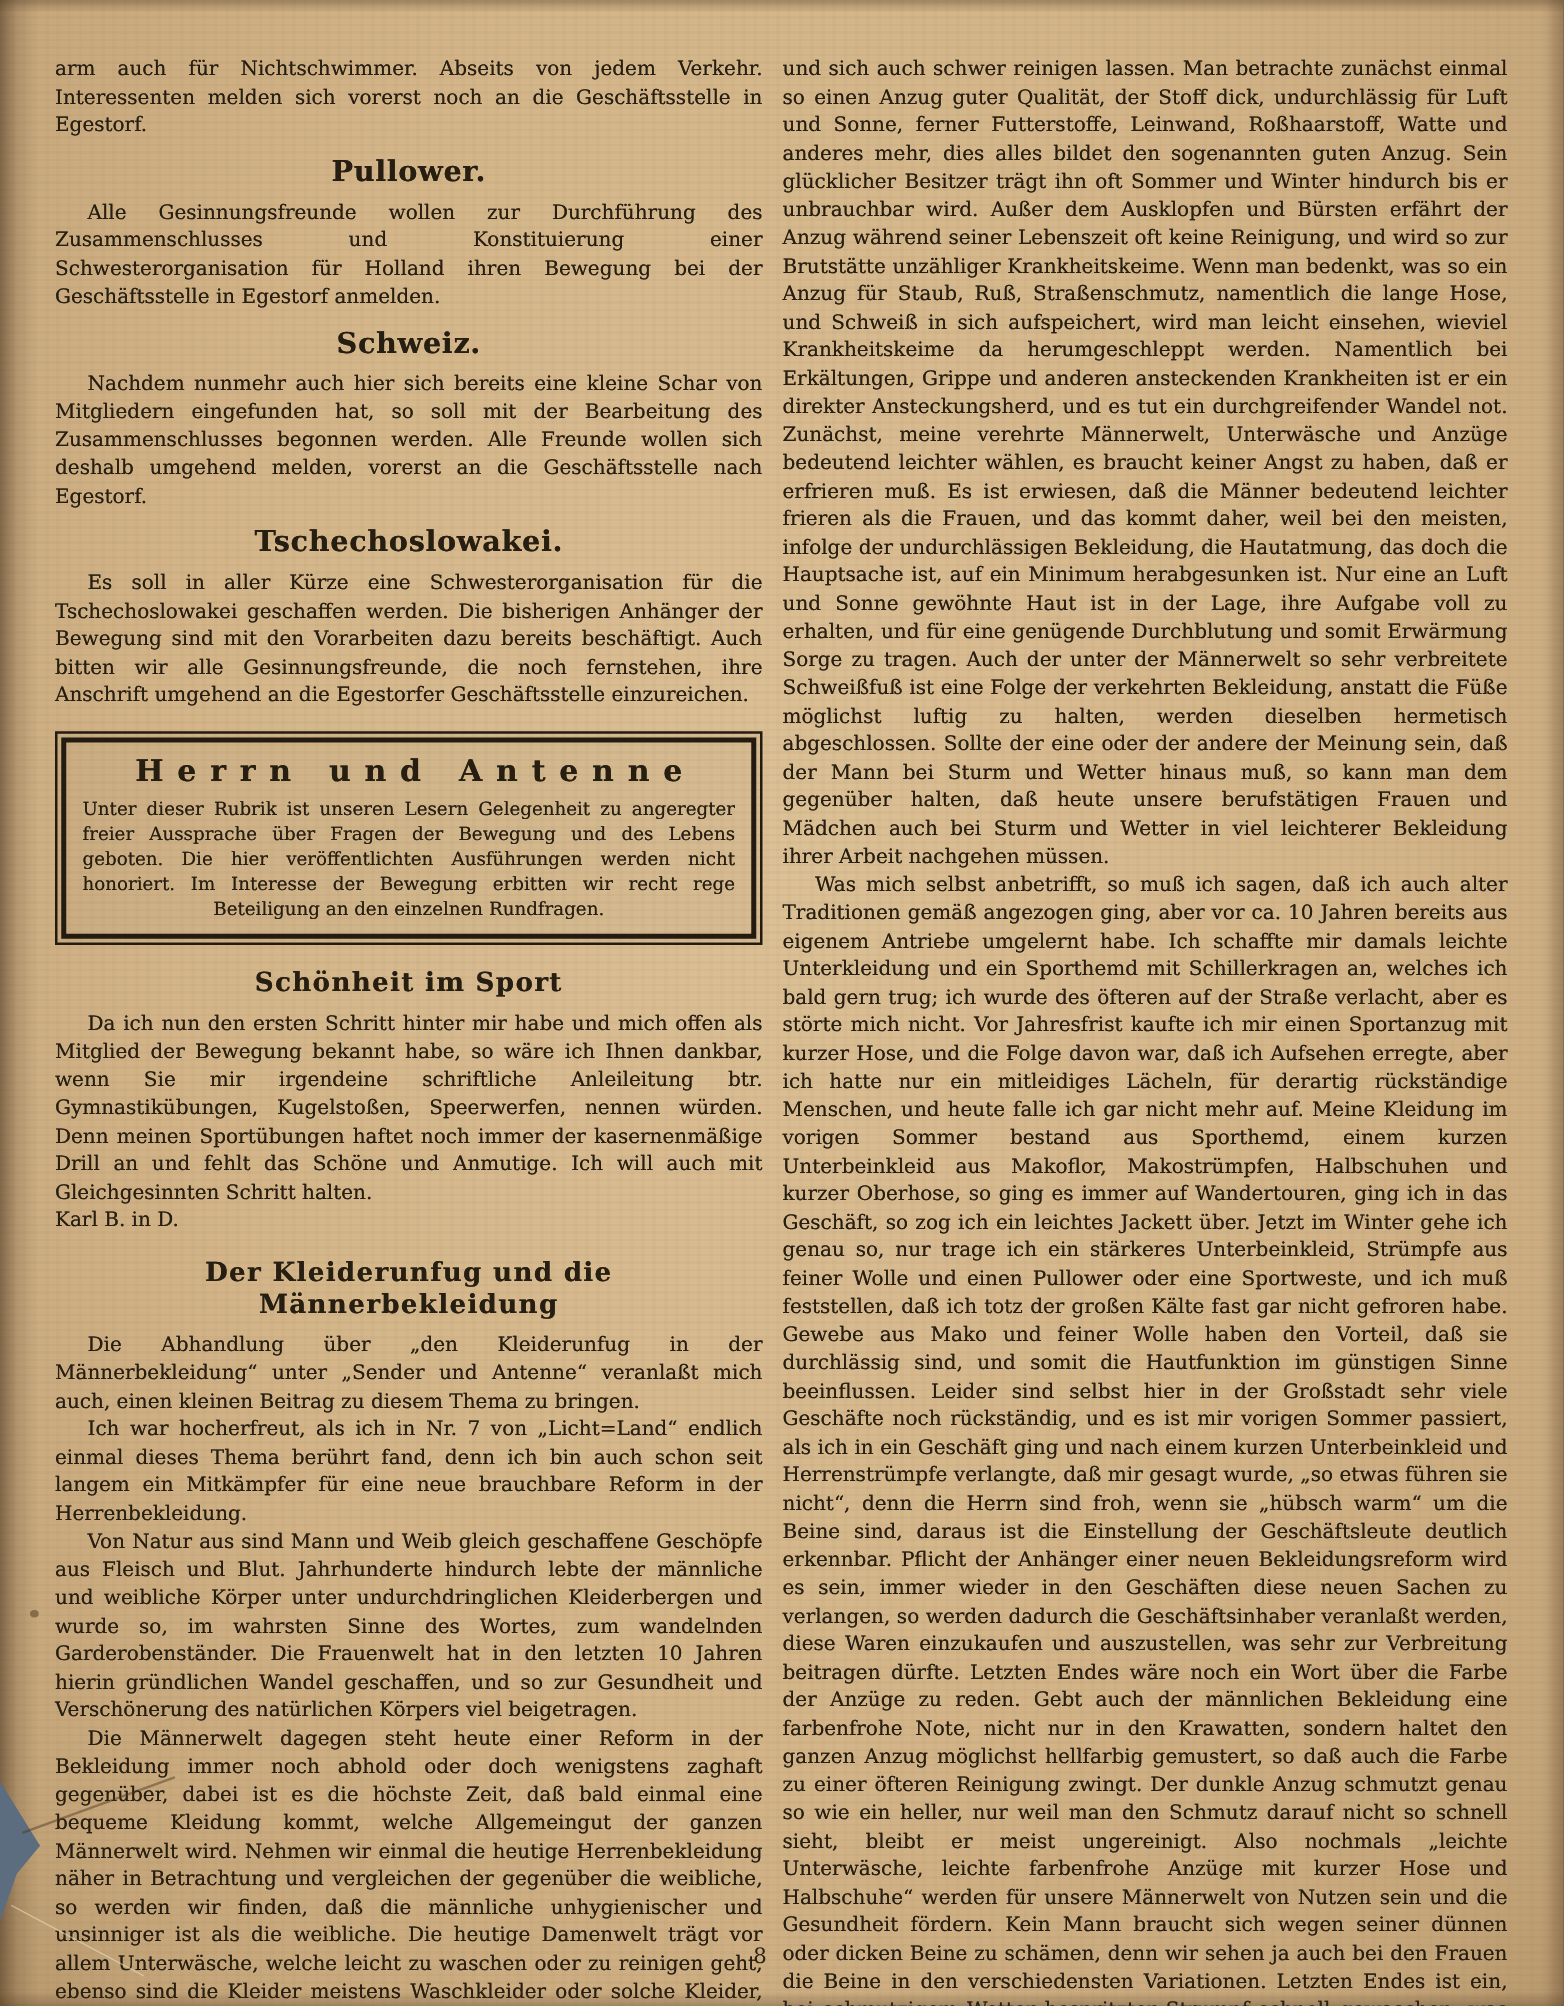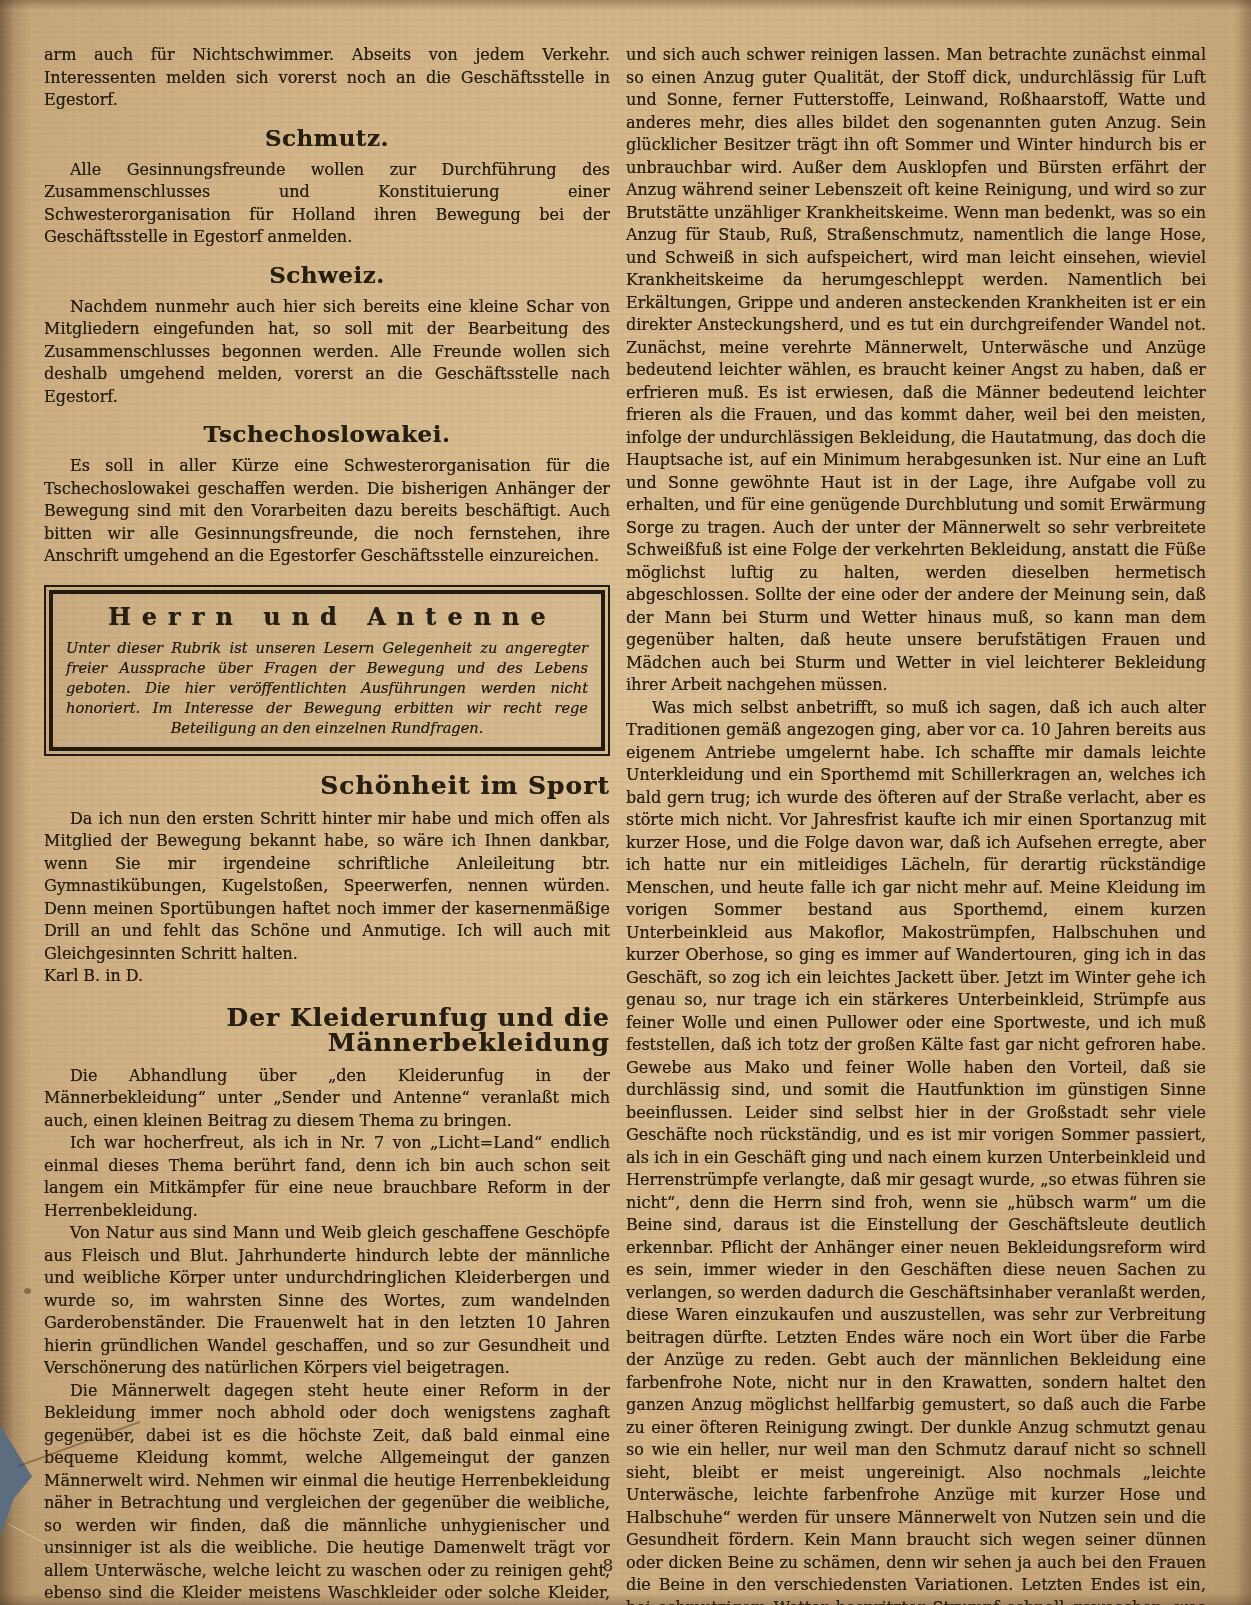--- a/index.html
+++ b/index.html
@@ -40,47 +40,47 @@
          font-size:16px; line-height:22.5px;
          text-shadow:0 0 0.5px rgba(39,30,18,0.8); }
   .col-left  { left:44px;  width:566px; }
   .col-right { left:626px; width:580px; }
 
   p.para { margin:0; text-indent:26px; }
   p.para.no-indent { text-indent:0; }
 
   .small-head { text-align:center; font-weight:bold; font-size:23px; line-height:26px;
                 margin:13px 0 8px; letter-spacing:0.5px; }
-  .big-head   { text-align:right; font-weight:bold; font-size:25px; line-height:25px;
+  .big-head   { text-align:center; font-weight:bold; font-size:21px; line-height:25px;
                 margin:17px 0 10px; letter-spacing:1px; }
 
   
   .notice       { border:2px solid #241b10; padding:3px; margin:17px 0 6px;
                   background:rgba(0,0,0,0.02); }
   .notice-inner { border:4px solid #241b10; padding:7px 13px 9px; }
   .notice-title { text-align:center; font-weight:bold; font-size:24px; line-height:28px;
                   letter-spacing:11px; margin:2px 0 7px; white-space:nowrap; text-indent:11px; }
-  .notice-body  { font-size:14.6px; line-height:20px; text-align:justify; text-align-last:center;font-style:italic; }
+  .notice-body  { font-size:14.6px; line-height:20px; text-align:justify; text-align-last:center; }
 
   .signature { text-indent:0; margin:0; }
   .sig-sport { padding-right:12px; }
 
   .page-number { position:absolute; bottom:30px; left:0; width:1216px; text-align:center;
                  font-size:17px; color:#2c2216; }
 </style>
 </head>
 <body>
 
 <div class="page">
 
   <div class="col col-left">
 
     <p class="para no-indent">arm auch für Nichtschwimmer. Abseits von jedem Verkehr. Interessenten melden sich vorerst noch an die Geschäftsstelle in Egestorf.</p>
 
-    <h2 class="small-head">Schmutz.</h2>
+    <h2 class="small-head">Pullower.</h2>
     <p class="para">Alle Gesinnungsfreunde wollen zur Durchführung des Zusammenschlusses und Konstituierung einer Schwesterorganisation für Holland ihren Bewegung bei der Geschäftsstelle in Egestorf anmelden.</p>
 
     <h2 class="small-head">Schweiz.</h2>
     <p class="para">Nachdem nunmehr auch hier sich bereits eine kleine Schar von Mitgliedern eingefunden hat, so soll mit der Bearbeitung des Zusammenschlusses begonnen werden. Alle Freunde wollen sich deshalb umgehend melden, vorerst an die Geschäftsstelle nach Egestorf.</p>
 
     <h2 class="small-head">Tschechoslowakei.</h2>
     <p class="para">Es soll in aller Kürze eine Schwesterorganisation für die Tschechoslowakei geschaffen werden. Die bisherigen Anhänger der Bewegung sind mit den Vorarbeiten dazu bereits beschäftigt. Auch bitten wir alle Gesinnungsfreunde, die noch fernstehen, ihre Anschrift umgehend an die Egestorfer Geschäftsstelle einzureichen.</p>
 
     <div class="notice">
       <div class="notice-inner">

